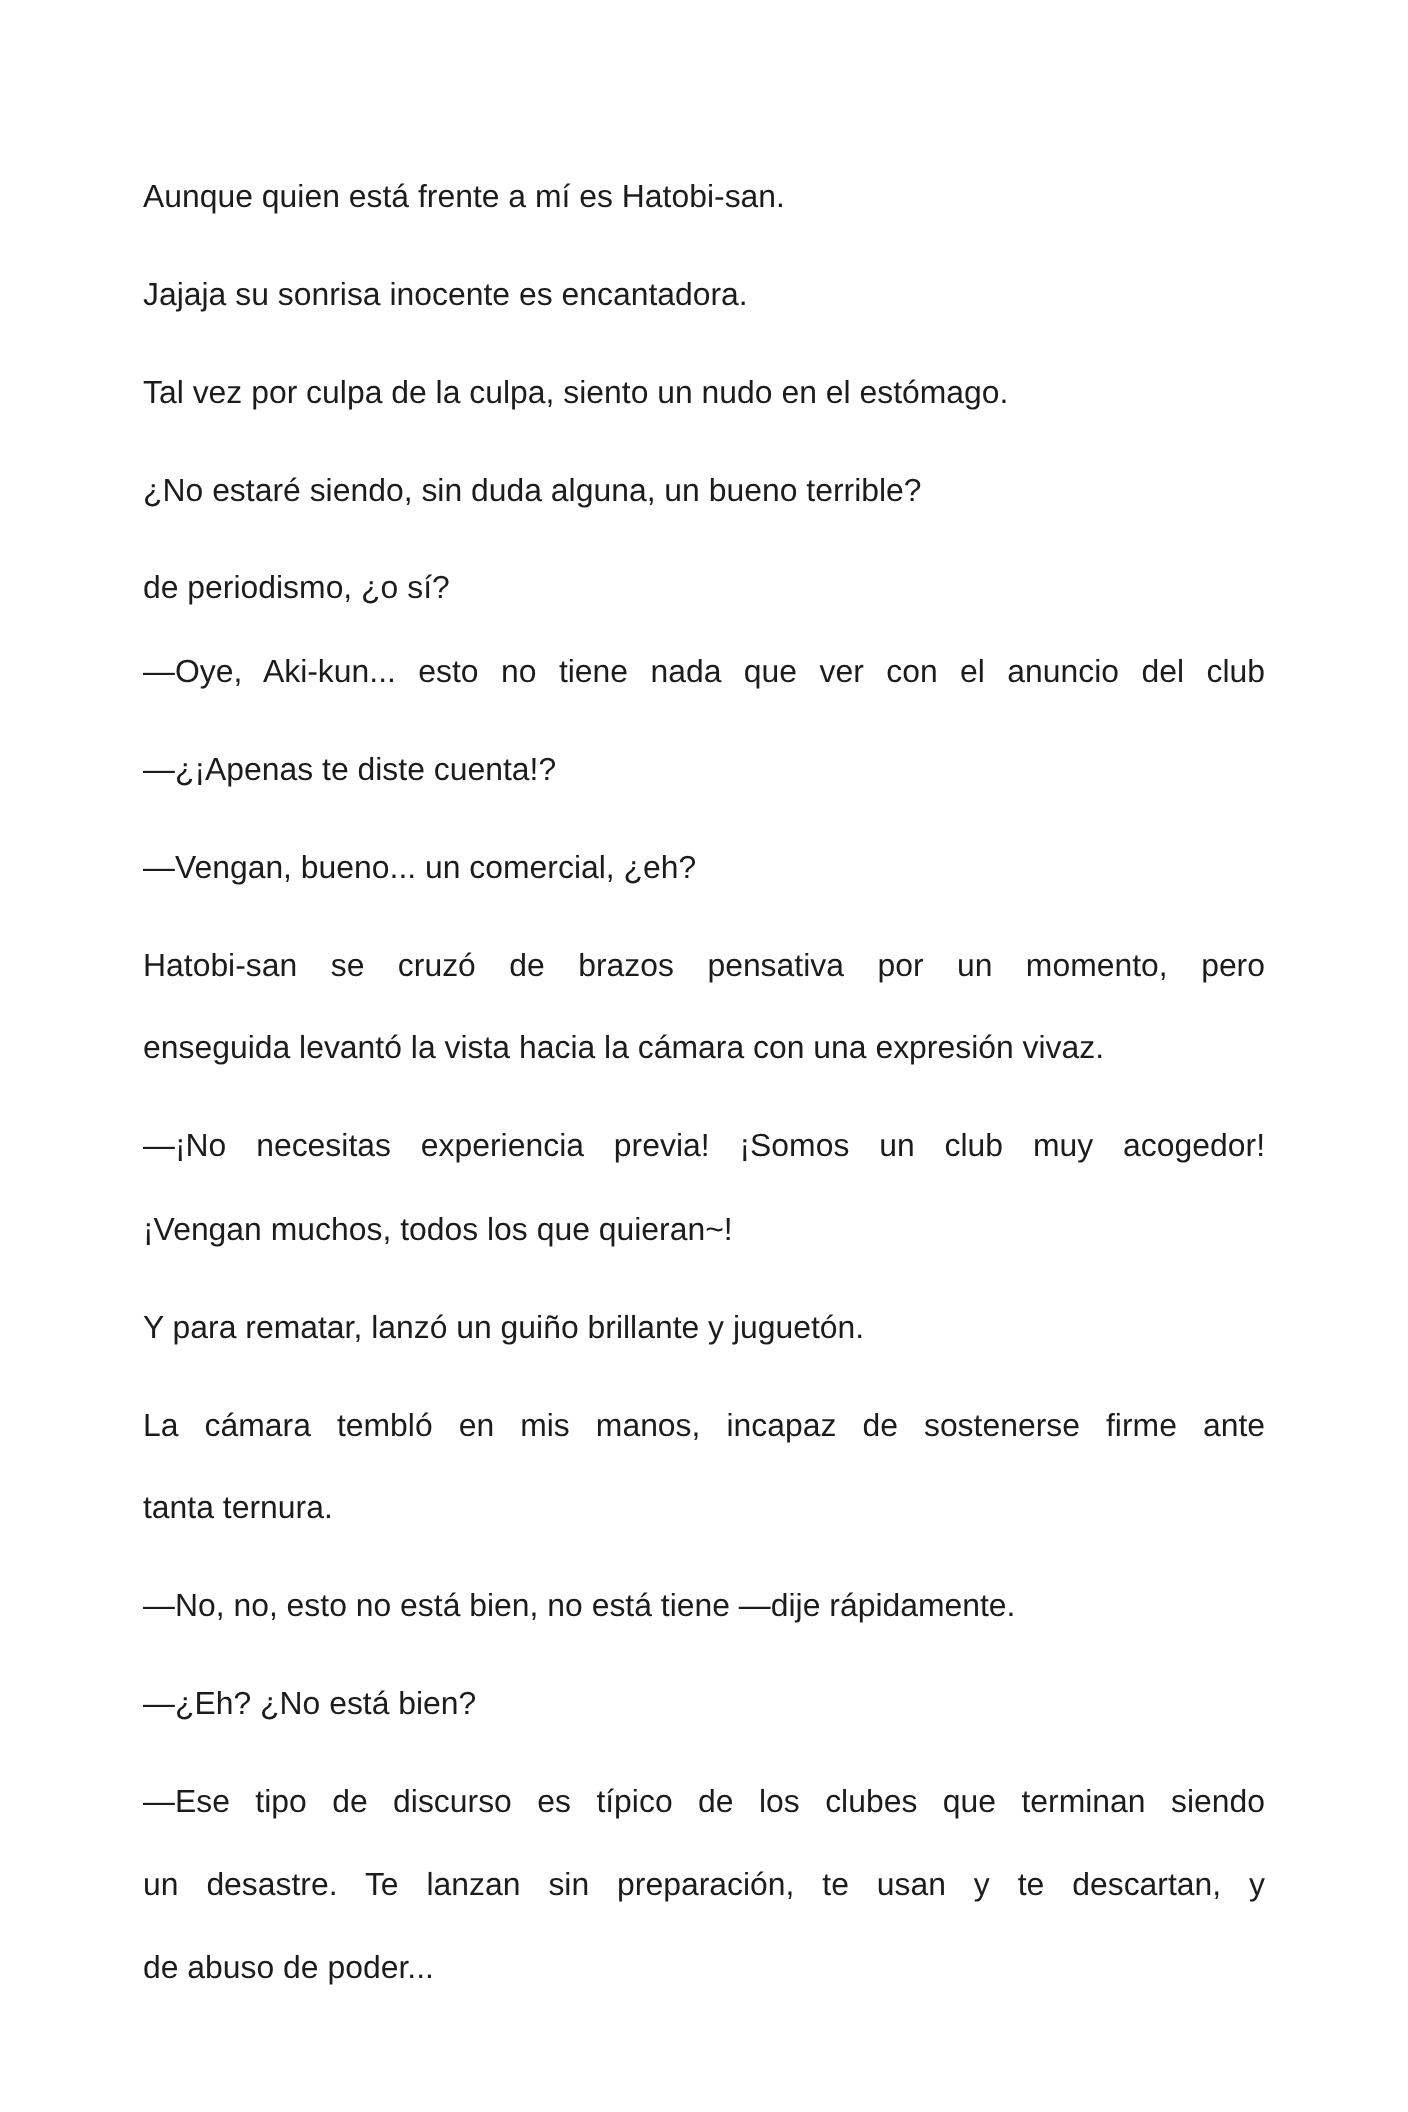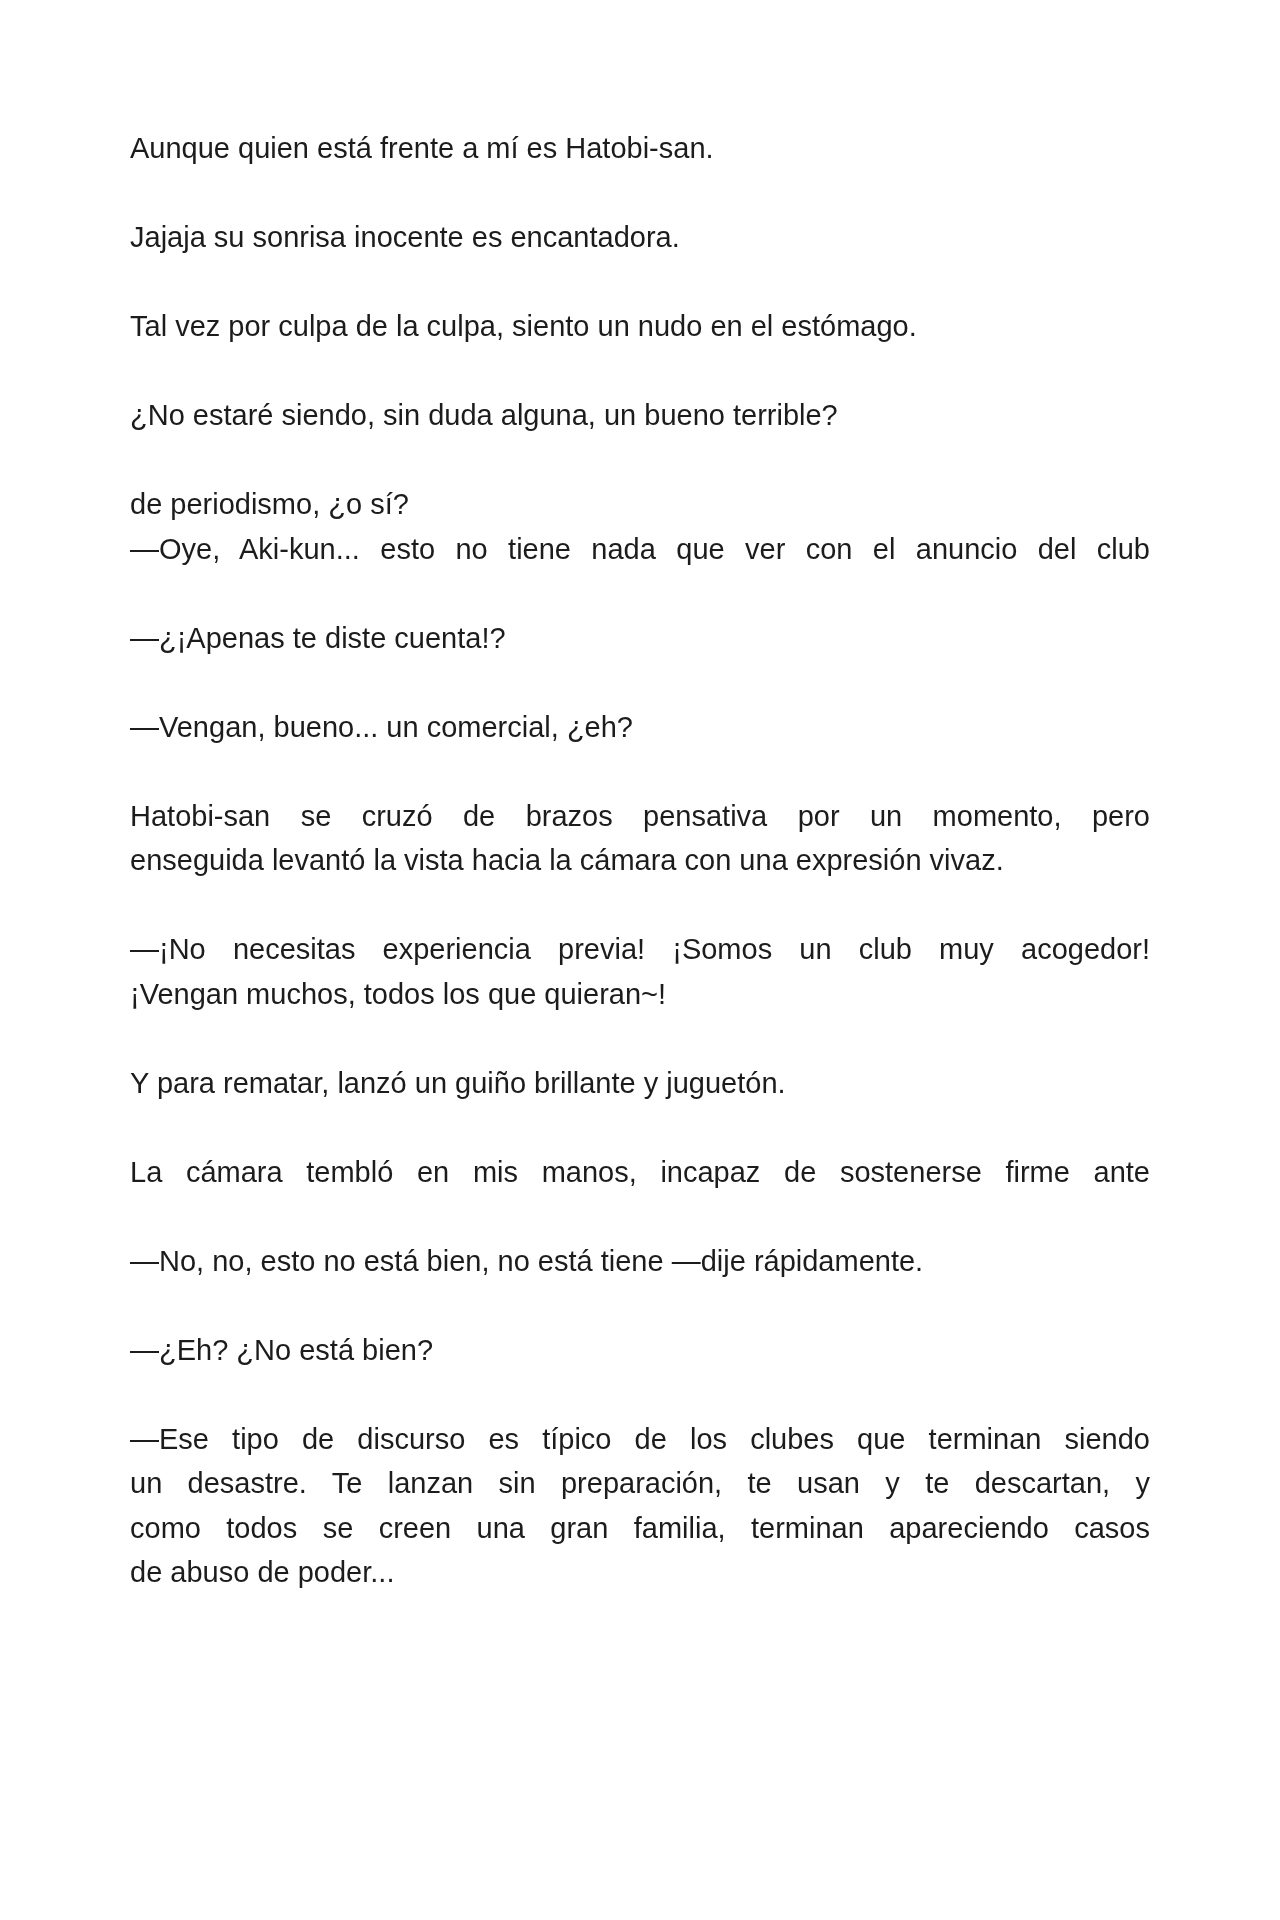--- a/index.html
+++ b/index.html
@@ -24,20 +24,21 @@
     }
     .para {
       margin: 0 0 44.5px 0;
     }
     .line {
       display: block;
       height: 44.5px;
       line-height: 44.5px;
       white-space: nowrap;
       text-align: left;
+      margin-top: 31px;
     }
     .line.just {
       text-align: justify;
       text-align-last: justify;
     }
   </style>
 </head>
 <body>
 
 <div class="page">
@@ -81,30 +82,30 @@
     <span class="line just">—¡No necesitas experiencia previa! ¡Somos un club muy acogedor!</span>
     <span class="line">¡Vengan muchos, todos los que quieran~!</span>
   </p>
 
   <p class="para">
     <span class="line">Y para rematar, lanzó un guiño brillante y juguetón.</span>
   </p>
 
   <p class="para">
     <span class="line just">La cámara tembló en mis manos, incapaz de sostenerse firme ante</span>
+    <span class="line">tanta ternura.</span>
   </p>
 
   <p class="para">
     <span class="line">—No, no, esto no está bien, no está tiene —dije rápidamente.</span>
   </p>
 
   <p class="para">
     <span class="line">—¿Eh? ¿No está bien?</span>
   </p>
 
   <p class="para">
     <span class="line just">—Ese tipo de discurso es típico de los clubes que terminan siendo</span>
     <span class="line just">un desastre. Te lanzan sin preparación, te usan y te descartan, y</span>
-    <span class="line just">como todos se creen una gran familia, terminan apareciendo casos</span>
     <span class="line">de abuso de poder...</span>
   </p>
 
 </div>
 
 </body></html>

